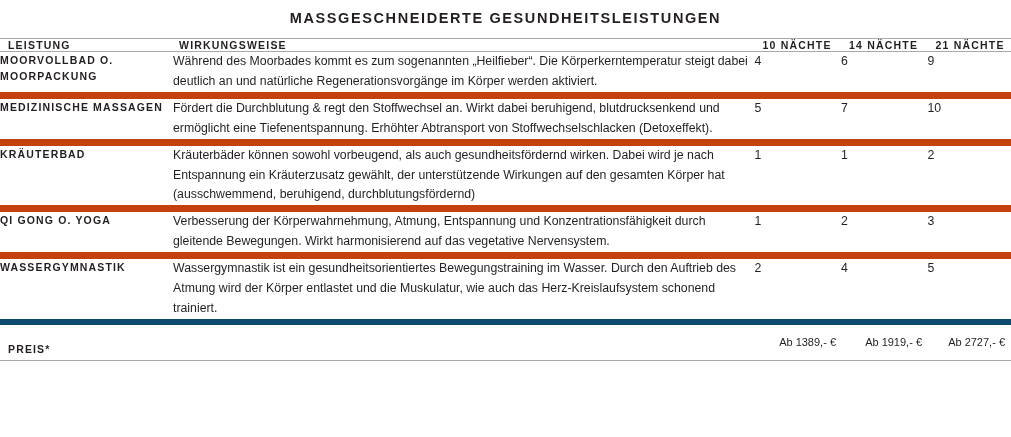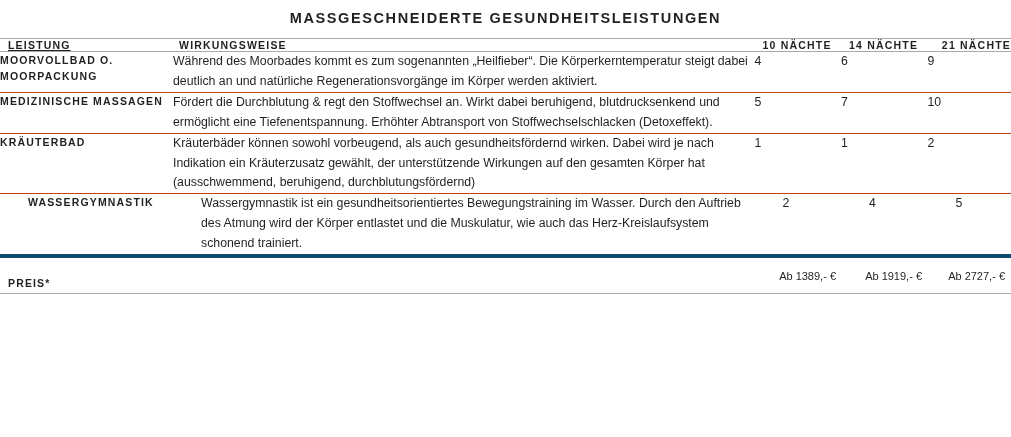--- a/index.html
+++ b/index.html
@@ -44,34 +44,33 @@
     font-size: 10.5px;
     letter-spacing: 1.2px;
     font-weight: bold;
     text-transform: uppercase;
     color: #231f20;
     padding: 11px 0 11px 0;
     text-align: left;
     border-top: 1px solid #a7a9ac;
     border-bottom: 1px solid #a7a9ac;
   }
-  .col-leistung  { width: 172px; padding-left: 8px !important; text-decoration: underline; }
+  .col-leistung  { width: 172px; padding-left: 8px !important; }
   .col-wirkung   { width: 578px; padding-left: 6px !important; margin-left: 8px; }
   .col-n1        { width: 86px;  padding-left: 8px !important; margin-left: 48px; }
   .col-n2        { width: 86px;  padding-left: 8px !important; }
-  .col-n3        { width: 83px;  padding-left: 8px !important; text-align: right; }
+  .col-n3        { width: 83px;  padding-left: 8px !important; }
 
   tbody tr td {
-    border-bottom: 1px solid #c2410c;
+    border-bottom: 7px solid #c2410c;
     padding-top: 13px;
     padding-bottom: 13px;
   }
   tbody tr:last-child td {
-    border-bottom: 4px solid #0c4a6e;
-    padding-left: 28px;
+    border-bottom: 6px solid #0c4a6e;
   }
   .cell-name {
     font-size: 10.5px;
     letter-spacing: 1.15px;
     font-weight: bold;
     text-transform: uppercase;
     line-height: 1.55;
     padding-left: 8px;
     color: #231f20;
   }
@@ -150,24 +149,31 @@
       </tr>
       <tr>
         <td class="cell-name">MEDIZINISCHE MASSAGEN</td>
         <td class="cell-desc">Fördert die Durchblutung &amp; regt den Stoffwechsel an. Wirkt dabei beruhigend, blutdrucksenkend und ermöglicht eine Tiefenentspannung. Erhöhter Abtransport von Stoffwechselschlacken (Detoxeffekt).</td>
         <td class="cell-num">5</td>
         <td class="cell-num">7</td>
         <td class="cell-num">10</td>
       </tr>
       <tr>
         <td class="cell-name">KRÄUTERBAD</td>
-        <td class="cell-desc">Kräuterbäder können sowohl vorbeugend, als auch gesundheitsfördernd wirken. Dabei wird je nach Indikation ein Kräuterzusatz gewählt, der unterstützende Wirkungen auf den gesamten Körper hat (ausschwemmend, beruhigend, durchblutungsfördernd)</td>
+        <td class="cell-desc">Kräuterbäder können sowohl vorbeugend, als auch gesundheitsfördernd wirken. Dabei wird je nach Entspannung ein Kräuterzusatz gewählt, der unterstützende Wirkungen auf den gesamten Körper hat (ausschwemmend, beruhigend, durchblutungsfördernd)</td>
         <td class="cell-num">1</td>
         <td class="cell-num">1</td>
         <td class="cell-num">2</td>
+      </tr>
+      <tr>
+        <td class="cell-name">QI GONG O. YOGA</td>
+        <td class="cell-desc">Verbesserung der Körperwahrnehmung, Atmung, Entspannung und Konzentrationsfähigkeit durch gleitende Bewegungen. Wirkt harmonisierend auf das vegetative Nervensystem.</td>
+        <td class="cell-num">1</td>
+        <td class="cell-num">2</td>
+        <td class="cell-num">3</td>
       </tr>
       <tr>
         <td class="cell-name">WASSERGYMNASTIK</td>
         <td class="cell-desc">Wassergymnastik ist ein gesundheitsorientiertes Bewegungstraining im Wasser. Durch den Auftrieb des Atmung wird der Körper entlastet und die Muskulatur, wie auch das Herz-Kreislaufsystem schonend trainiert.</td>
         <td class="cell-num">2</td>
         <td class="cell-num">4</td>
         <td class="cell-num">5</td>
       </tr>
     </tbody>
   </table>

